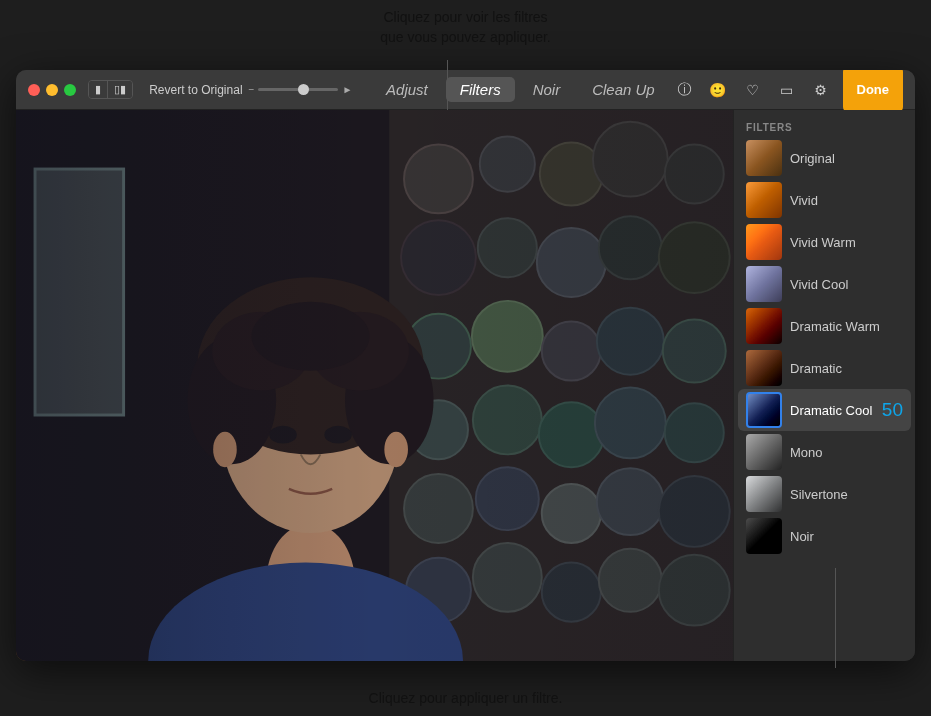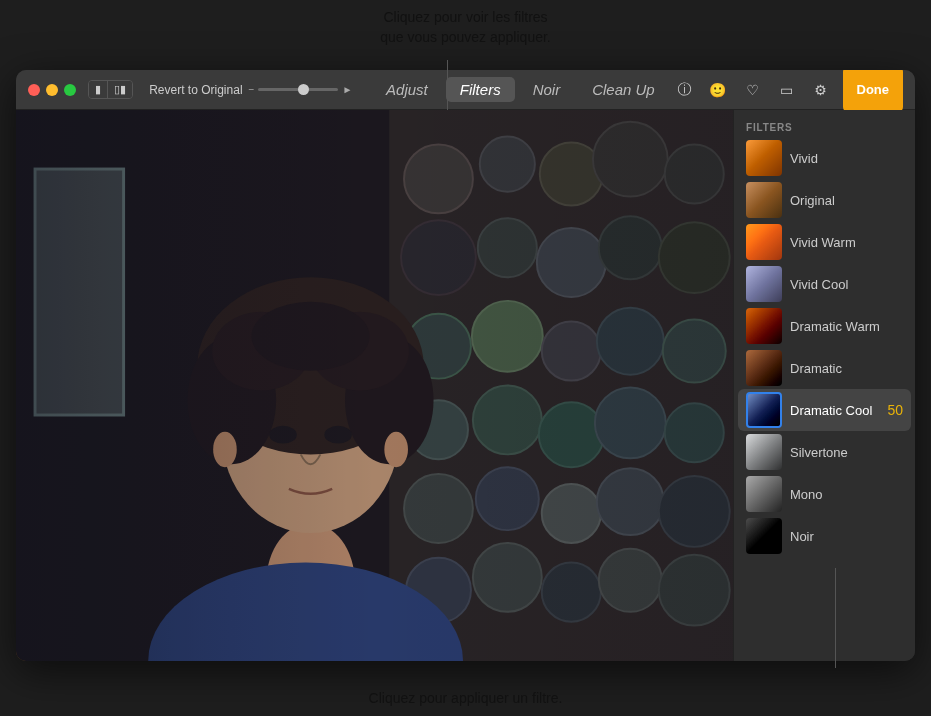--- a/index.html
+++ b/index.html
@@ -317,22 +317,22 @@
 
     .filter-label {
       font-size: 13px;
       color: #ccc;
       flex: 1;
     }
     .filter-item.selected .filter-label {
       color: #fff;
     }
     .filter-value {
-      font-size: 14px;
-      color: #eab308;
+      font-size: 19px;
+      color: #0ea5e9;
       margin-left: 4px;
     }
   </style>
 </head>
 <body>
 
 <div class="tooltip-top">
   <div>Cliquez pour voir les filtres</div>
   <div>que vous pouvez appliquer.</div>
 </div>
@@ -464,27 +464,27 @@
 
           <rect x="0" y="0" width="730" height="560" fill="#2040a0" opacity="0.15"></rect>
         </svg>
       </div>
     </div>
 
     <div class="filters-panel">
       <div class="filters-header">FILTERS</div>
 
       <div class="filter-item">
+        <div class="filter-thumb thumb-original"></div>
+        <span class="filter-label">Original</span>
+      </div>
+
+      <div class="filter-item">
         <div class="filter-thumb thumb-vivid"></div>
         <span class="filter-label">Vivid</span>
-      </div>
-
-      <div class="filter-item">
-        <div class="filter-thumb thumb-original"></div>
-        <span class="filter-label">Original</span>
       </div>
 
       <div class="filter-item">
         <div class="filter-thumb thumb-vivid-warm"></div>
         <span class="filter-label">Vivid Warm</span>
       </div>
 
       <div class="filter-item">
         <div class="filter-thumb thumb-vivid-cool"></div>
         <span class="filter-label">Vivid Cool</span>
@@ -500,29 +500,29 @@
         <span class="filter-label">Dramatic</span>
       </div>
 
       <div class="filter-item selected">
         <div class="filter-thumb thumb-dramatic-cool"></div>
         <span class="filter-label">Dramatic Cool</span>
         <span class="filter-value">50</span>
       </div>
 
       <div class="filter-item">
+        <div class="filter-thumb thumb-mono"></div>
+        <span class="filter-label">Mono</span>
+      </div>
+
+      <div class="filter-item">
         <div class="filter-thumb thumb-silvertone"></div>
         <span class="filter-label">Silvertone</span>
       </div>
 
       <div class="filter-item">
-        <div class="filter-thumb thumb-mono"></div>
-        <span class="filter-label">Mono</span>
-      </div>
-
-      <div class="filter-item">
         <div class="filter-thumb thumb-noir"></div>
         <span class="filter-label">Noir</span>
       </div>
     </div>
 
   </div>
 </div>
 
 </body></html>

